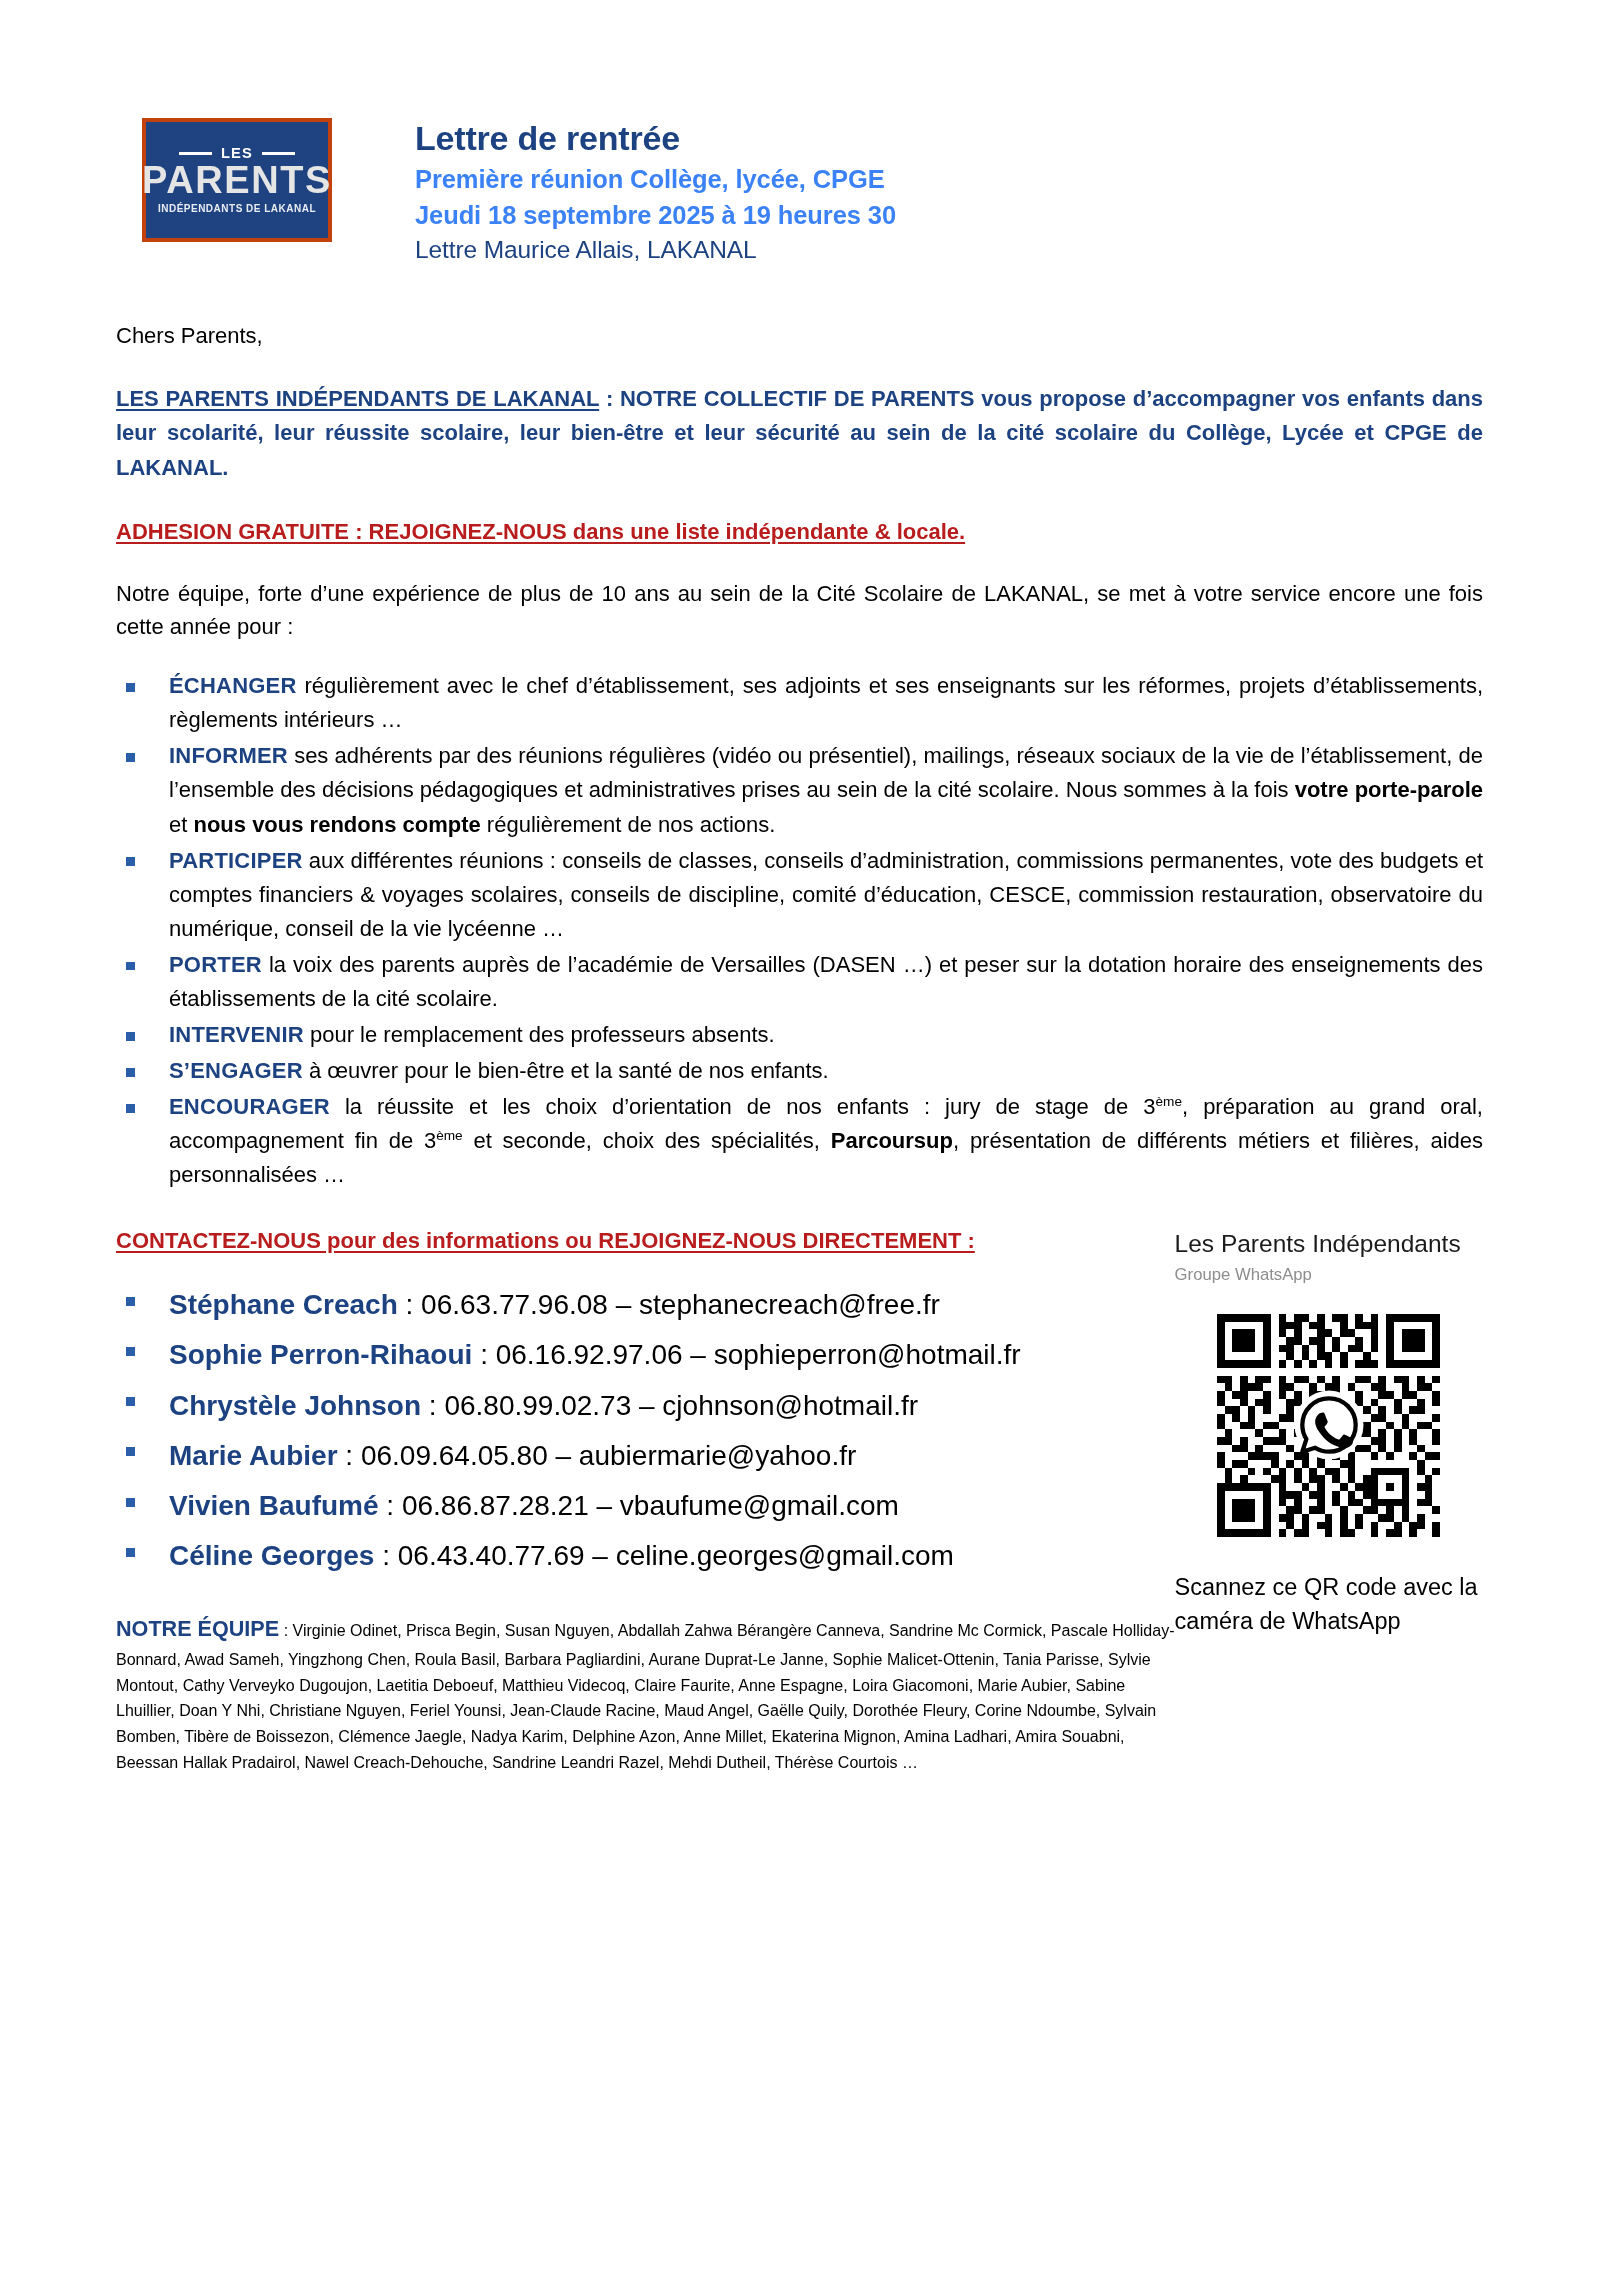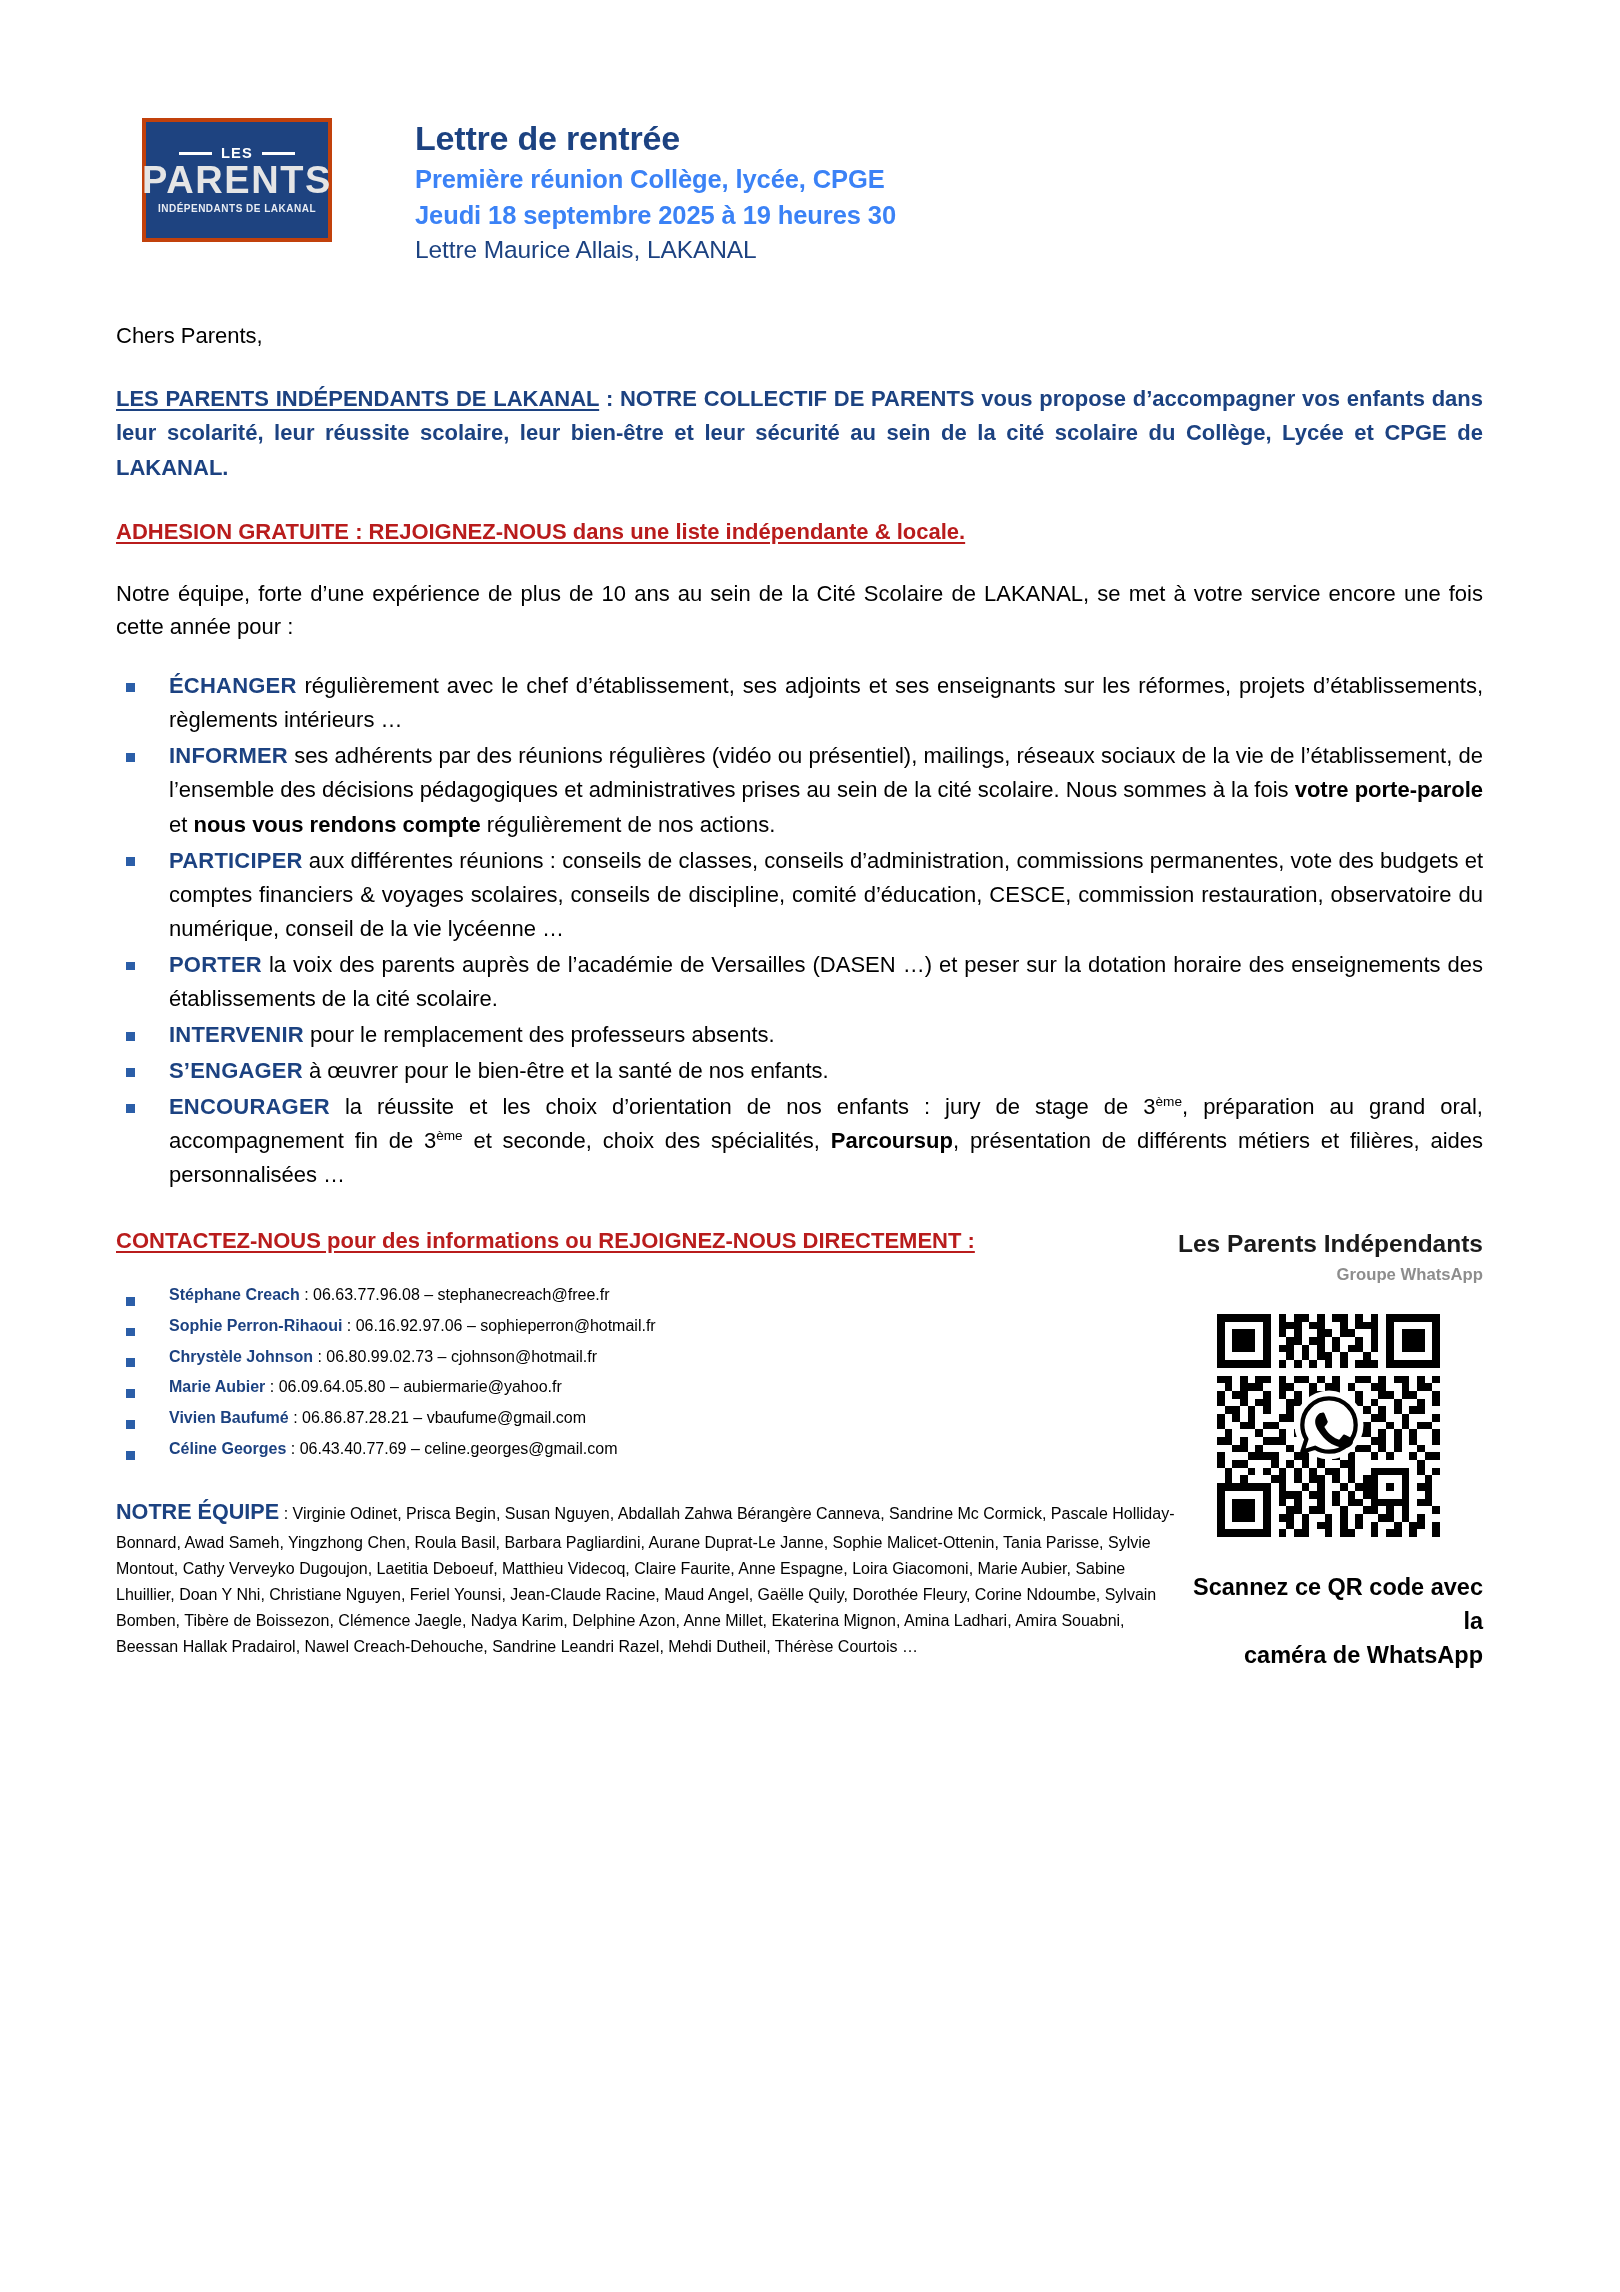--- a/index.html
+++ b/index.html
@@ -184,21 +184,21 @@
 
   
   ul.contacts {
     list-style: none;
     margin: 0;
     padding: 0;
   }
   ul.contacts > li {
     position: relative;
     padding-left: 53px;
-    font-size: 16px;
+    font-size: 28px;
     line-height: 1.62;
     margin-bottom: 4.9px;
     color: #000000;
   }
   ul.contacts > li::before {
     content: "";
     position: absolute;
     left: 9.8px;
     top: 14.7px;
     width: 8.8px;
@@ -216,22 +216,21 @@
     align-items: flex-start;
   }
   .lower-left {
     width: 1039px;
     flex: none;
   }
   .lower-right {
     flex: 1;
     padding-left: 19.6px;
     padding-top: 5.9px;
-    text-align: right;
-    font-weight: bold;
+    text-align: left;
   }
 
   
   .qr-title {
     font-size: 24.5px;
     color: #1b1b1b;
     line-height: 1.25;
     white-space: nowrap;
   }
   .qr-subtitle {

